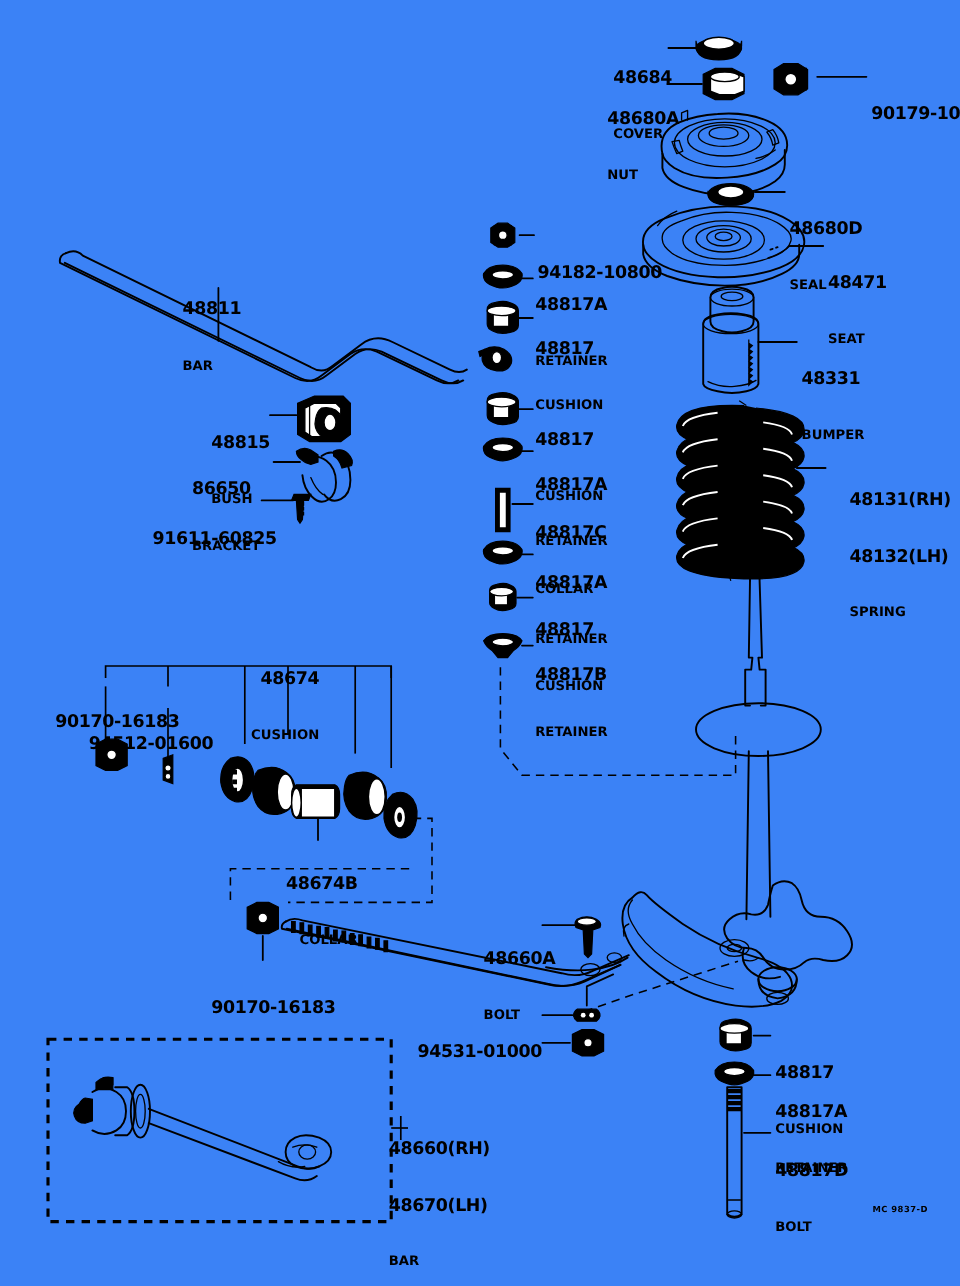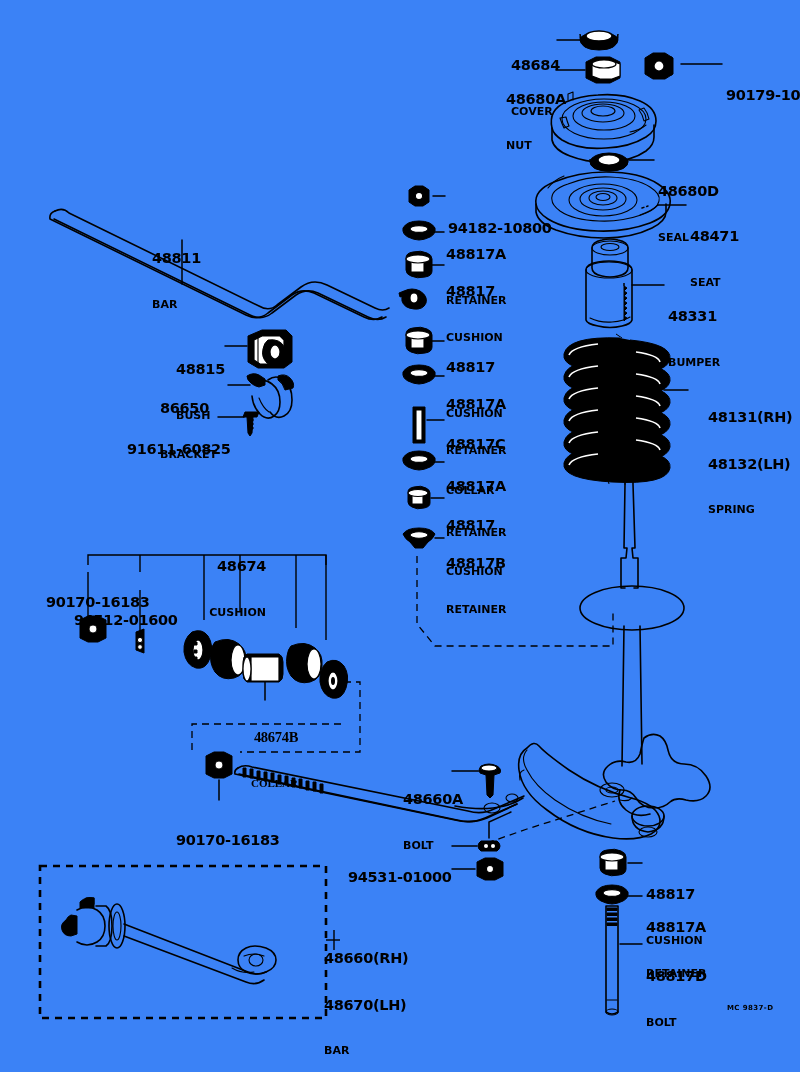--- a/index.html
+++ b/index.html
@@ -525,21 +525,21 @@
   </div>
 
   <div class="lbl" style="left:46px; top:563px;">
     <span class="n">90170-16183</span>
   </div>
 
   <div class="lbl" style="left:74px; top:581px;">
     <span class="n">94512-01600</span>
   </div>
 
-  <div class="lbl c" style="left:238px; top:698px; width:60px;font-family:Liberation Serif, serif;">
+  <div class="lbl c" style="left:238px; top:698px; width:60px;">
     <span class="n">48674B</span>
     <span class="s">COLLAR</span>
   </div>
 
   <div class="lbl" style="left:176px; top:801px;">
     <span class="n">90170-16183</span>
   </div>
 
   <div class="lbl" style="left:403px; top:760px;">
     <span class="n">48660A</span>

